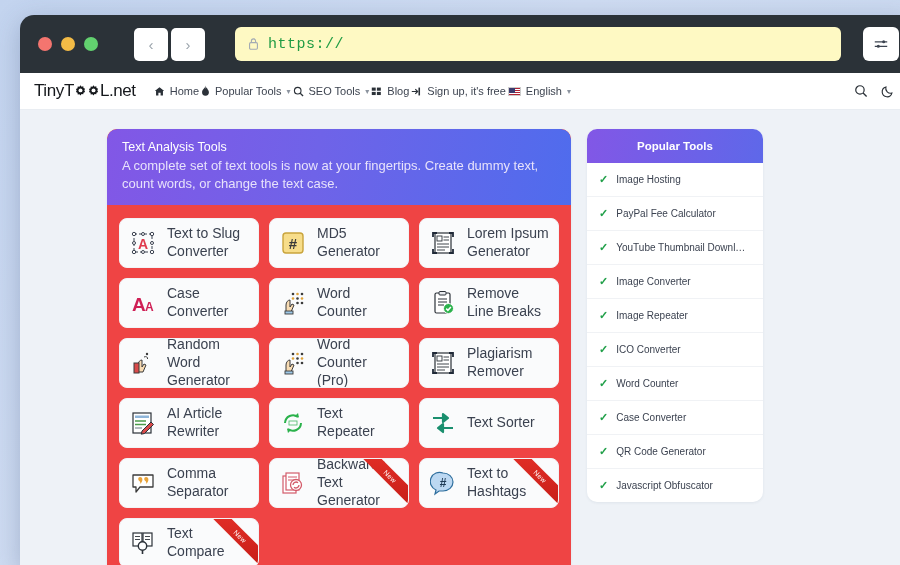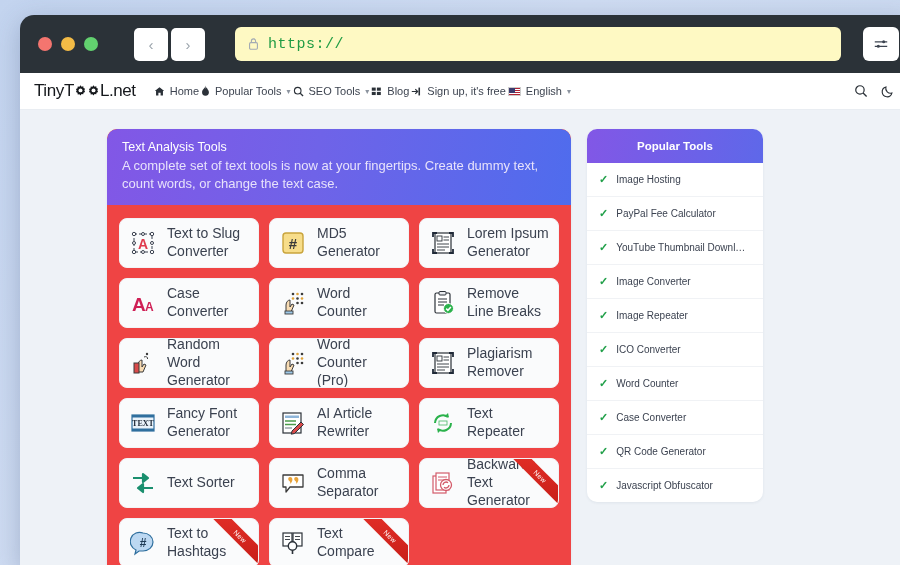--- a/index.html
+++ b/index.html
@@ -440,31 +440,20 @@
                 <line x1="13.5" y1="10" x2="19" y2="10" stroke="#2b3138" stroke-width=".9"></line>
                 <line x1="7" y1="14" x2="19" y2="14" stroke="#2b3138" stroke-width=".9"></line>
                 <line x1="7" y1="17" x2="19" y2="17" stroke="#2b3138" stroke-width=".9"></line>
                 <line x1="7" y1="20" x2="15" y2="20" stroke="#2b3138" stroke-width=".9"></line>
                 <path d="M3 7V3h4M23 7V3h-4M3 19v4h4M23 19v4h-4" fill="none" stroke="#1f2937" stroke-width="1.8"></path>
               </svg>
             </div>
             <div class="tool-label">Plagiarism Remover</div>
           </div>
 
-          <div class="tool">
-            <div class="tool-ico">
-              <svg width="26" height="26" viewBox="0 0 26 26">
-                <rect x="2" y="5" width="22" height="16" fill="#eaf3fa" stroke="#2f6f9e" stroke-width="1.2"></rect>
-                <rect x="2" y="5" width="22" height="2.5" fill="#2f6f9e"></rect>
-                <rect x="2" y="18.5" width="22" height="2.5" fill="#2f6f9e"></rect>
-                <text x="13" y="16" font-size="8" font-weight="700" fill="#1f2937" text-anchor="middle" font-family="Liberation Serif">TEXT</text>
-              </svg>
-            </div>
-            <div class="tool-label">Fancy Font Generator</div>
-          </div>
 
           <div class="tool">
             <div class="tool-ico">
               <svg width="26" height="26" viewBox="0 0 26 26">
                 <rect x="3" y="3" width="18" height="20" fill="#fff" stroke="#2b3138" stroke-width="1.2"></rect>
                 <rect x="5" y="5.5" width="14" height="2.5" fill="#8fb6da"></rect>
                 <line x1="5" y1="11" x2="16" y2="11" stroke="#4a9a4a" stroke-width="1.6"></line>
                 <line x1="5" y1="14.5" x2="16" y2="14.5" stroke="#4a9a4a" stroke-width="1.6"></line>
                 <line x1="5" y1="18" x2="12" y2="18" stroke="#9aa3ab" stroke-width="1.3"></line>
                 <path d="M12 21l9-9 2.5 2.5-9 9-3.2.7z" fill="#d94a4a" stroke="#2b3138" stroke-width="1"></path>

